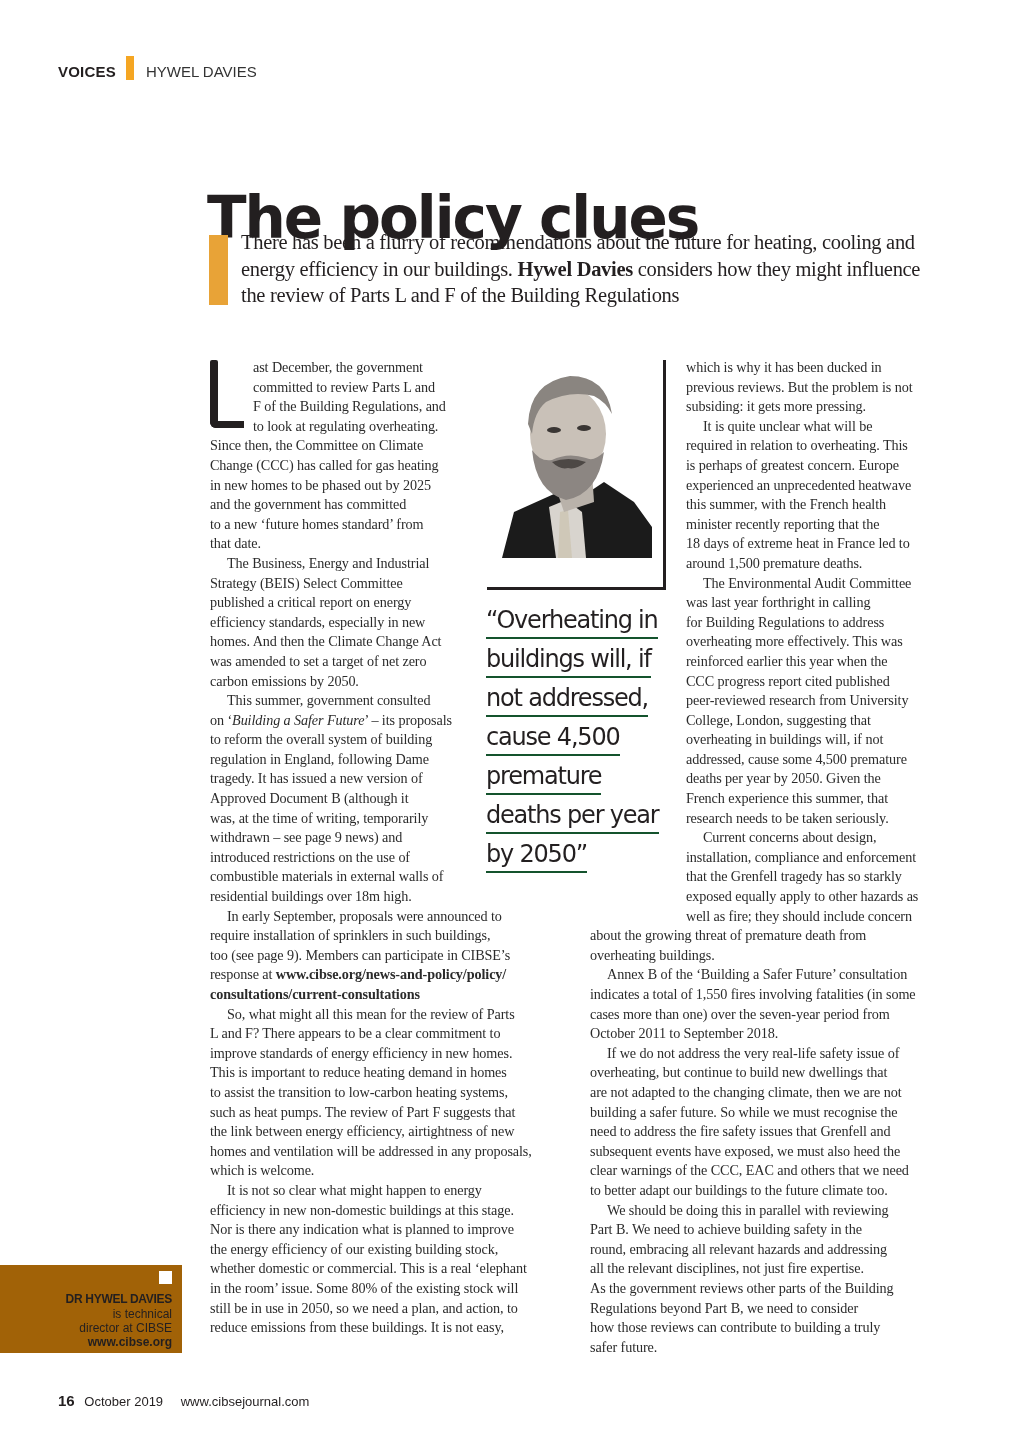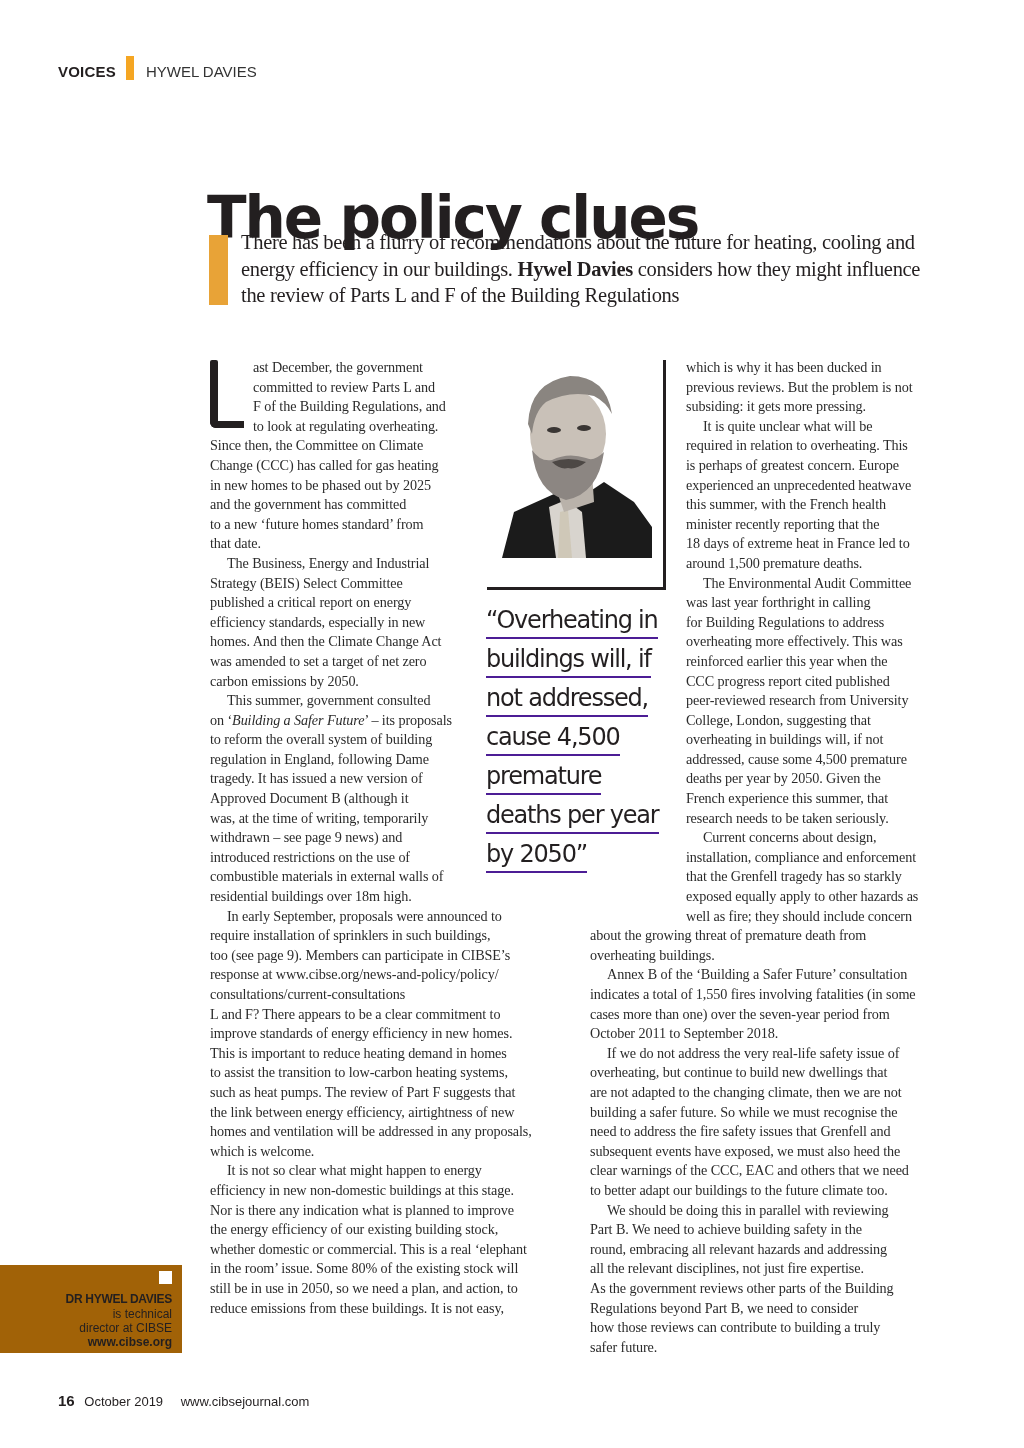--- a/index.html
+++ b/index.html
@@ -25,37 +25,37 @@
   .dropcap-L { position: absolute; left: 210px; top: 360px; width: 36px; height: 68px; }
   .dropcap-L .v { position: absolute; left: 0; top: 0; width: 8px; height: 68px; background: #231f20; border-radius: 2px 2px 0 6px; }
   .dropcap-L .h { position: absolute; left: 0; bottom: 0; width: 34px; height: 7px; background: #231f20; border-radius: 0 0 0 6px; }
 
   .photo-frame { position: absolute; left: 487px; top: 360px; width: 179px; height: 230px; }
   .photo-frame .rline { position: absolute; right: 0; top: 0; width: 3px; height: 230px; background: #231f20; }
   .photo-frame .bline { position: absolute; left: 0; bottom: 0; width: 179px; height: 3px; background: #231f20; }
   .photo { position: absolute; left: 494px; top: 362px; width: 158px; height: 196px; }
 
   .pullquote { position: absolute; left: 486px; top: 604px; width: 180px; font-family: "DejaVu Sans", sans-serif; font-size: 24px; letter-spacing: -1.2px; line-height: 28px; color: #231f20; }
-  .pullquote .pq-line { display: inline-block; padding: 2px 0 3px 0; border-bottom: 2px solid #4c1d95; margin-bottom: 4px; white-space: nowrap; }
+  .pullquote .pq-line { display: inline-block; padding: 2px 0 3px 0; border-bottom: 2px solid #14532d; margin-bottom: 4px; white-space: nowrap; }
 
   .col2 { position: absolute; left: 590px; top: 358px; width: 360px; }
   .col2 .line { display: block; white-space: nowrap; }
   .col2 .indented { padding-left: 96px; }
 
   .bio { position: absolute; left: 0; top: 1265px; width: 182px; height: 88px; background: #a16207; text-align: right; padding: 6px 10px 0 0; font-family: "Liberation Sans", sans-serif; }
   .bio .sq { display: inline-block; width: 13px; height: 13px; background: #ffffff; margin-bottom: 4px; }
   .bio .name { font-weight: 700; font-size: 12px; color: #231f20; line-height: 15px; letter-spacing: -0.3px; }
   .bio .role { font-size: 12px; color: #231f20; line-height: 14px; }
   .bio .url { font-weight: 700; font-size: 12px; color: #231f20; line-height: 15px; }
 
   .footer { position: absolute; top: 1392px; left: 58px; font-family: "Liberation Sans", sans-serif; font-size: 13px; color: #231f20; white-space: nowrap; }
   .footer .page { font-weight: 700; font-size: 15px; margin-right: 6px; }
   .footer .date { margin-right: 14px; }
 
-  .b { font-weight: 400; }
+  .b { font-weight: 700; }
   .i { font-style: italic; }
 </style>
 </head>
 <body>
 
 <div class="header">
   <span class="section">VOICES</span>
   <span class="bar"></span>
   <span class="author">HYWEL DAVIES</span>
 </div>
@@ -99,20 +99,21 @@
   <span class="line">was, at the time of writing, temporarily</span>
   <span class="line">withdrawn – see page 9 news) and</span>
   <span class="line">introduced restrictions on the use of</span>
   <span class="line">combustible materials in external walls of</span>
   <span class="line">residential buildings over 18m high.</span>
   <span class="line" style="padding-left:17px">In early September, proposals were announced to</span>
   <span class="line">require installation of sprinklers in such buildings,</span>
   <span class="line">too (see page 9). Members can participate in CIBSE’s</span>
   <span class="line"><span>response at </span><span class="b">www.cibse.org/news-and-policy/policy/</span></span>
   <span class="line b">consultations/current-consultations</span>
+  <span class="line" style="padding-left:17px">So, what might all this mean for the review of Parts</span>
   <span class="line">L and F? There appears to be a clear commitment to</span>
   <span class="line">improve standards of energy efficiency in new homes.</span>
   <span class="line">This is important to reduce heating demand in homes</span>
   <span class="line">to assist the transition to low-carbon heating systems,</span>
   <span class="line">such as heat pumps. The review of Part F suggests that</span>
   <span class="line">the link between energy efficiency, airtightness of new</span>
   <span class="line">homes and ventilation will be addressed in any proposals,</span>
   <span class="line">which is welcome.</span>
   <span class="line" style="padding-left:17px">It is not so clear what might happen to energy</span>
   <span class="line">efficiency in new non-domestic buildings at this stage.</span>

